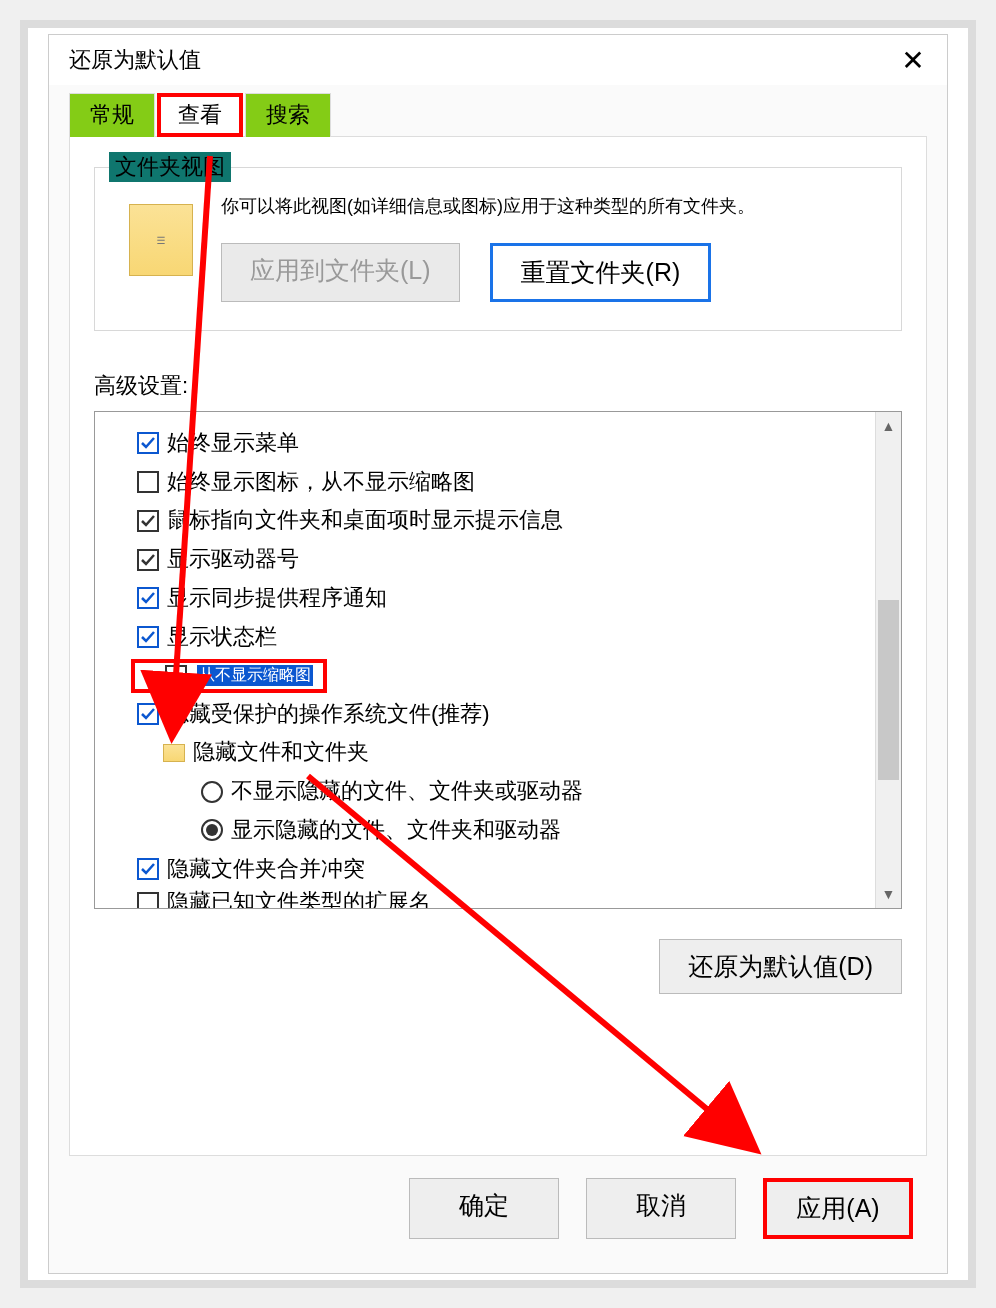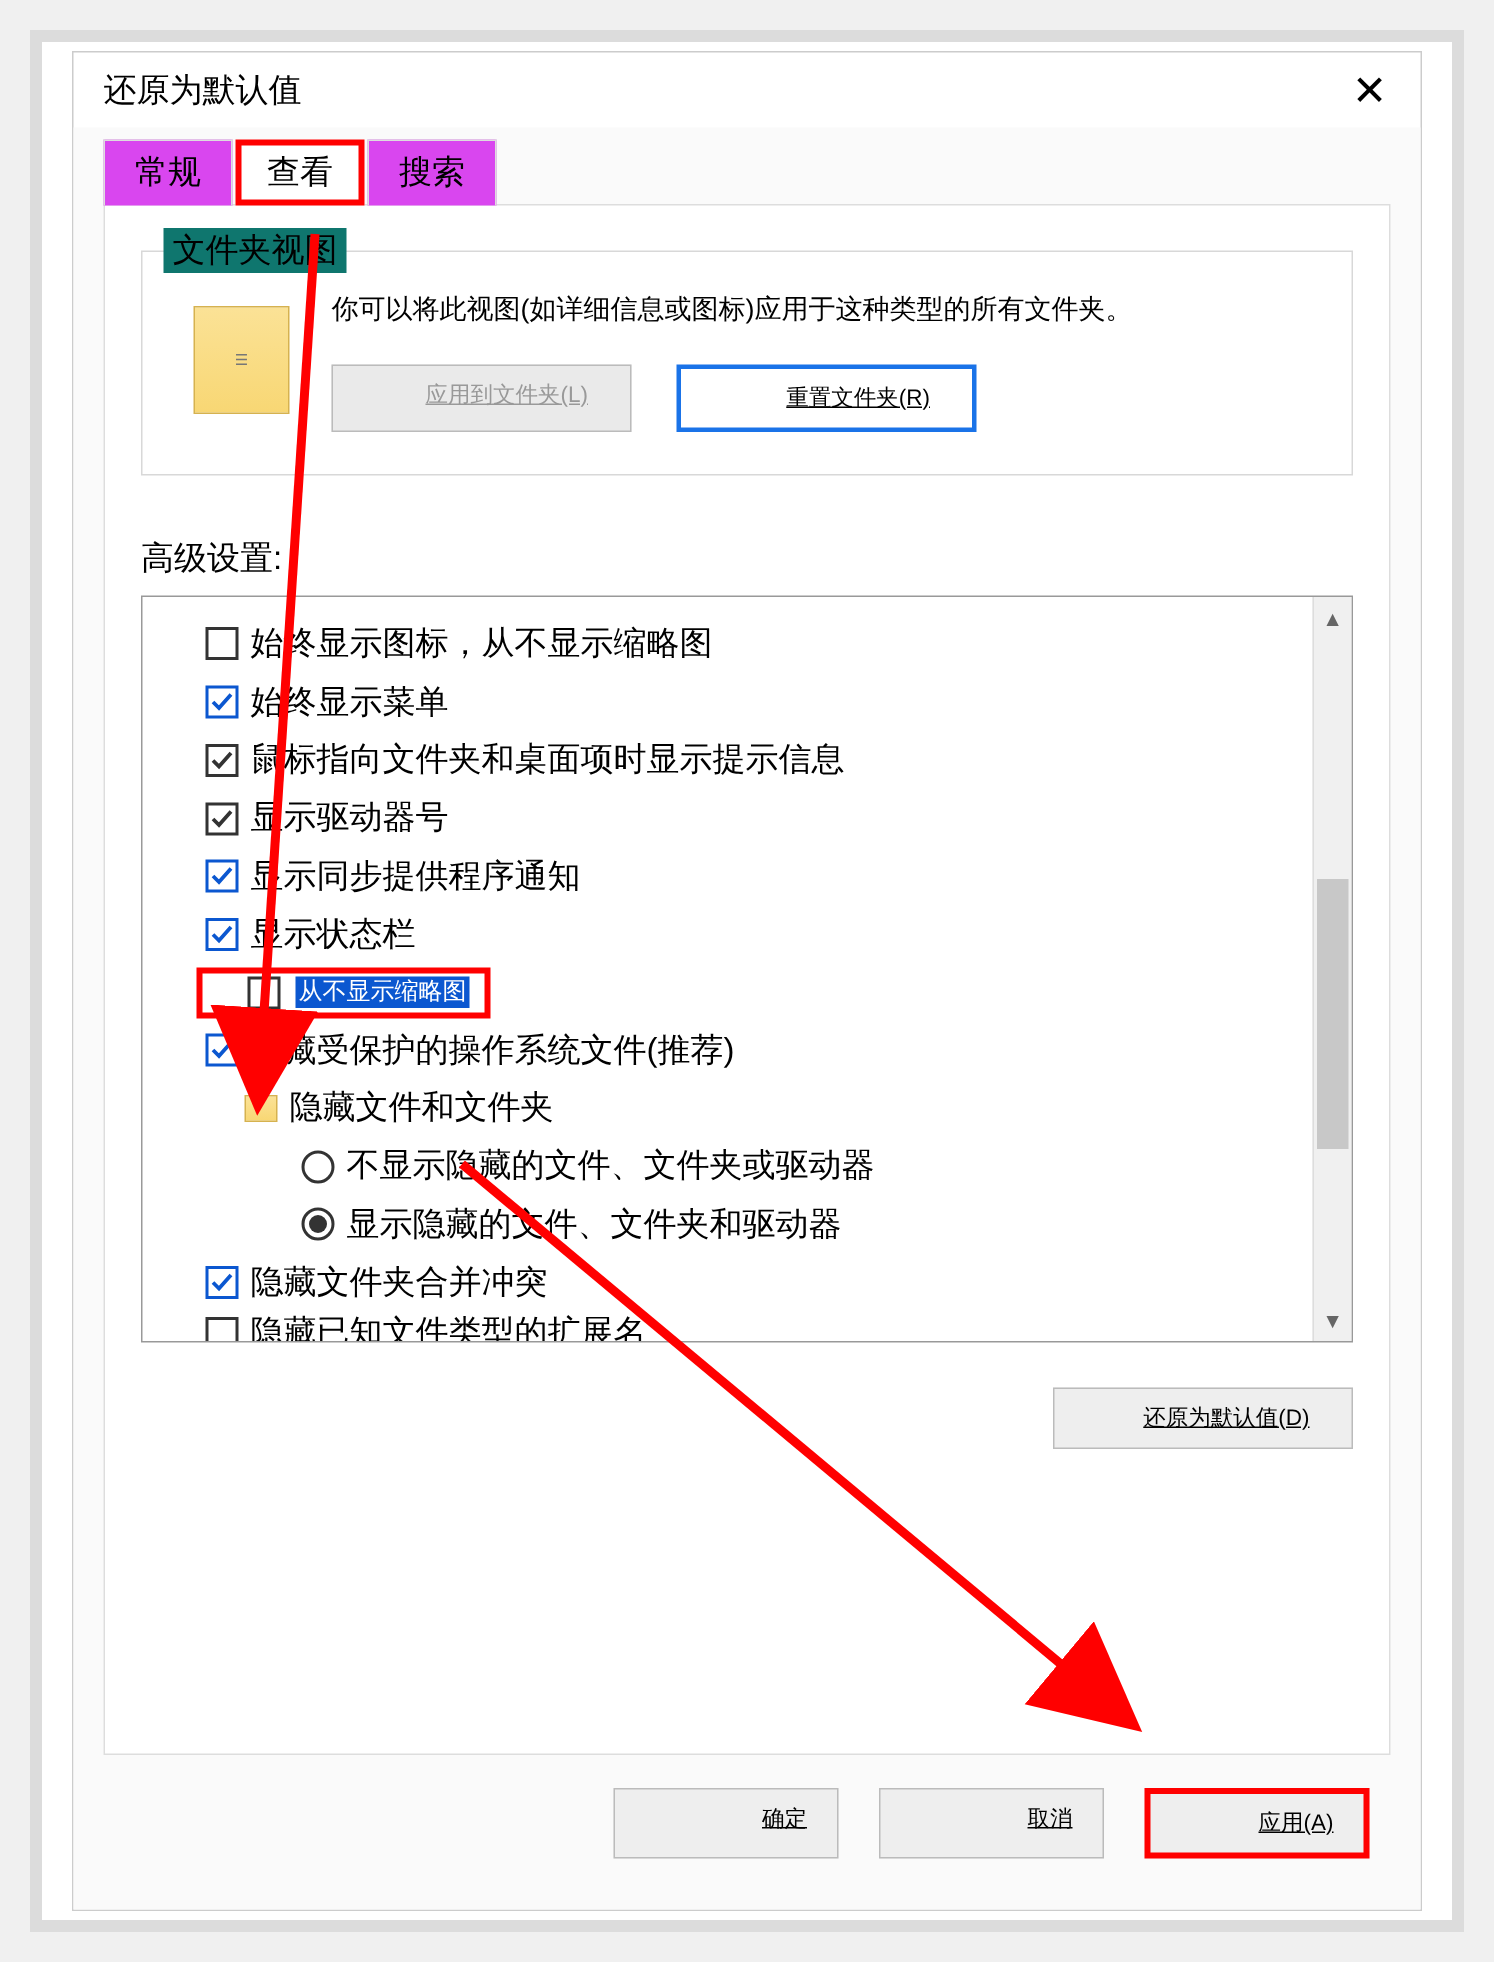--- a/index.html
+++ b/index.html
@@ -47,21 +47,21 @@
   background: #fafafa;
 }
 .tabs {
   display: flex;
   gap: 2px;
   margin-top: 8px;
 }
 .tab {
   padding: 6px 20px;
   font-size: 22px;
-  background: #d946ef;
+  background: #84cc16;
   border: 1px solid #ddd;
   border-bottom: none;
   position: relative;
 }
 .tab.active {
   background: #fff;
   border-bottom: 1px solid #fff;
   z-index: 2;
 }
 .tab.highlight-box {
@@ -103,26 +103,25 @@
   margin-left: 14px;
   display:flex; align-items:center; justify-content:center;
   font-size: 10px; color:#777;
   flex-shrink:0;
 }
 .group-right { flex: 1; }
 .group-text { font-size: 18px; line-height: 1.6; margin-bottom: 22px; }
 .group-btns { display: flex; gap: 30px; }
 .win-btn {
   padding: 10px 28px;
-  font-size: 15px;
+  font-size: 25px;
   background: #eee;
   border: 1px solid #bbb;
   min-width: 200px;
-  text-align: right;
-  text-decoration: underline;
+  text-align: center;
 }
 .win-btn.disabled { color: #999; background:#eaeaea; }
 .win-btn.blue-border { border: 3px solid #1a73e8; background:#fff; }
 .label-adv { font-size: 22px; margin-bottom: 10px; }
 .listbox {
   border: 1px solid #999;
   height: 498px;
   position: relative;
   overflow: hidden;
   background: #fff;
@@ -249,30 +248,30 @@
             </div>
           </div>
         </div>
       </div>
 
       <div class="label-adv">高级设置:</div>
 
       <div class="listbox">
         <div class="listbox-inner" id="list-inner">
             <div class="tree-item">
+              <span class="chk blue">
+                <svg viewBox="0 0 16 16">
+                  <path d="M2 8 L6 12 L14 3" fill="none" stroke="#333" stroke-width="2.5"></path>
+                </svg>
+              </span>
+              <span>始终显示菜单</span>
+            </div>
+            <div class="tree-item">
               <span class="chk "></span>
               <span>始终显示图标，从不显示缩略图</span>
-            </div>
-            <div class="tree-item">
-              <span class="chk blue">
-                <svg viewBox="0 0 16 16">
-                  <path d="M2 8 L6 12 L14 3" fill="none" stroke="#333" stroke-width="2.5"></path>
-                </svg>
-              </span>
-              <span>始终显示菜单</span>
             </div>
             <div class="tree-item">
               <span class="chk ">
                 <svg viewBox="0 0 16 16">
                   <path d="M2 8 L6 12 L14 3" fill="none" stroke="#333" stroke-width="2.5"></path>
                 </svg>
               </span>
               <span>鼠标指向文件夹和桌面项时显示提示信息</span>
             </div>
             <div class="tree-item">

